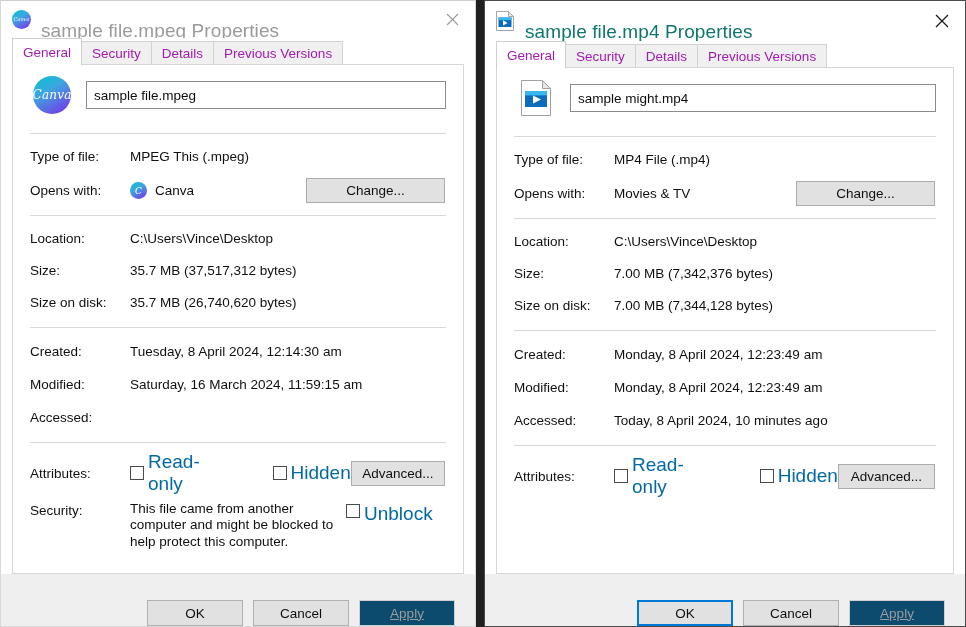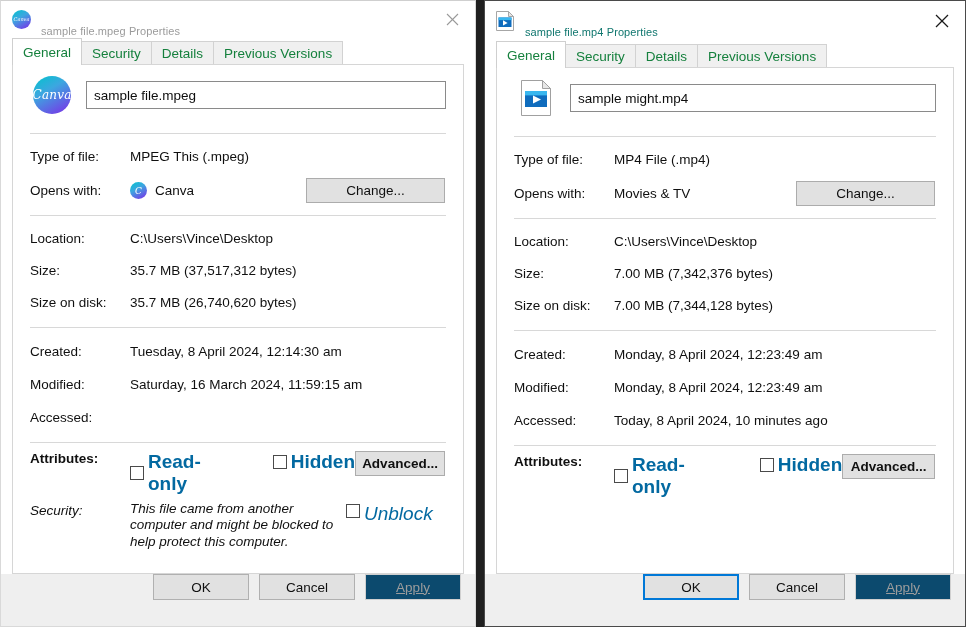--- a/index.html
+++ b/index.html
@@ -29,21 +29,21 @@
     background: #ffffff;
     position: relative;
   }
   .title-icon {
     width: 20px; height: 20px;
     margin-left: 11px; margin-right: 9px;
     flex: 0 0 20px;
     position: relative;
   }
   .title-text {
-    font-size: 11px;
+    font-size: 19px;
     letter-spacing: .1px;
     white-space: nowrap;
     margin-top: 22px;
   }
   .inactive .title-text { color: #9b9b9b; }
   .active .title-text { color: #0f766e; }
   .close-btn {
     position: absolute;
     top: 0; right: 0;
     width: 46px; height: 36px;
@@ -63,21 +63,21 @@
     background: #ffffff;
     position: relative;
     z-index: 3;
   }
   .tab {
     height: 23px;
     padding: 4px 10px;
     display: flex;
     align-items: center;
     font-size: 13.5px;
-    color: #15803d;
+    color: #a21caf;
     background: #f0f0f0;
     border: 1px solid #d2d2d2;
     border-bottom: none;
     margin-right: -1px;
     position: relative;
   }
   .tab.selected {
     height: 27px;
     background: #ffffff;
     border-color: #cfcfcf;
@@ -93,23 +93,23 @@
     border: 1px solid #d6d6d6;
     position: relative;
     z-index: 2;
     padding: 0 17px;
   }
 
   .footer {
     flex: 0 0 52px;
     background: #efefef;
     display: flex;
-    align-items: flex-start;
+    align-items: flex-end;
     justify-content: flex-end;
-    padding-right: 14px;
+    padding-right: 20px;
     gap: 10px;
   }
   .btn {
     height: 26px;
     width: 96px;
     font-size: 13.5px;
     color: #101010;
     background: #e1e1e1;
     border: 1px solid #b0b0b0;
     display: flex; align-items: center; justify-content: center;
@@ -169,25 +169,25 @@
   }
 
   .cbx { display: flex; align-items: center; font-size: 19px; color: #0369a1; }
   .cbx .box {
     width: 14px; height: 14px;
     border: 1px solid #4a4a4a;
     background: #fff;
     margin-right: 4px;
     flex: 0 0 14px;
   }
-  .attr-row { display: flex; align-items: flex-start; min-height: 28px; font-weight: bold; }
+  .attr-row { display: flex; align-items: center; min-height: 28px; }
   .attr-row .lbl { flex: 0 0 100px; font-size: 13.5px; color: #101010; }
   .gap-40 { width: 42px; flex: 0 0 42px; }
 
-  .sec-row { display: flex; align-items: flex-start; min-height: 28px; font-style: italic; }
+  .sec-row { display: flex; align-items: flex-start; min-height: 28px; }
   .sec-row .lbl { flex: 0 0 100px; font-size: 13.5px; color: #101010; padding-top: 2px; }
   .sec-text {
     font-size: 13.5px; color: #101010; line-height: 16.4px;
     width: 210px; flex: 0 0 210px;
   }
   .sec-row .cbx { margin-left: 6px; padding-top: 2px; align-items: flex-start; }
   .sec-row .cbx .box { margin-top: 1px; }
 
   
   .canva-circle {

